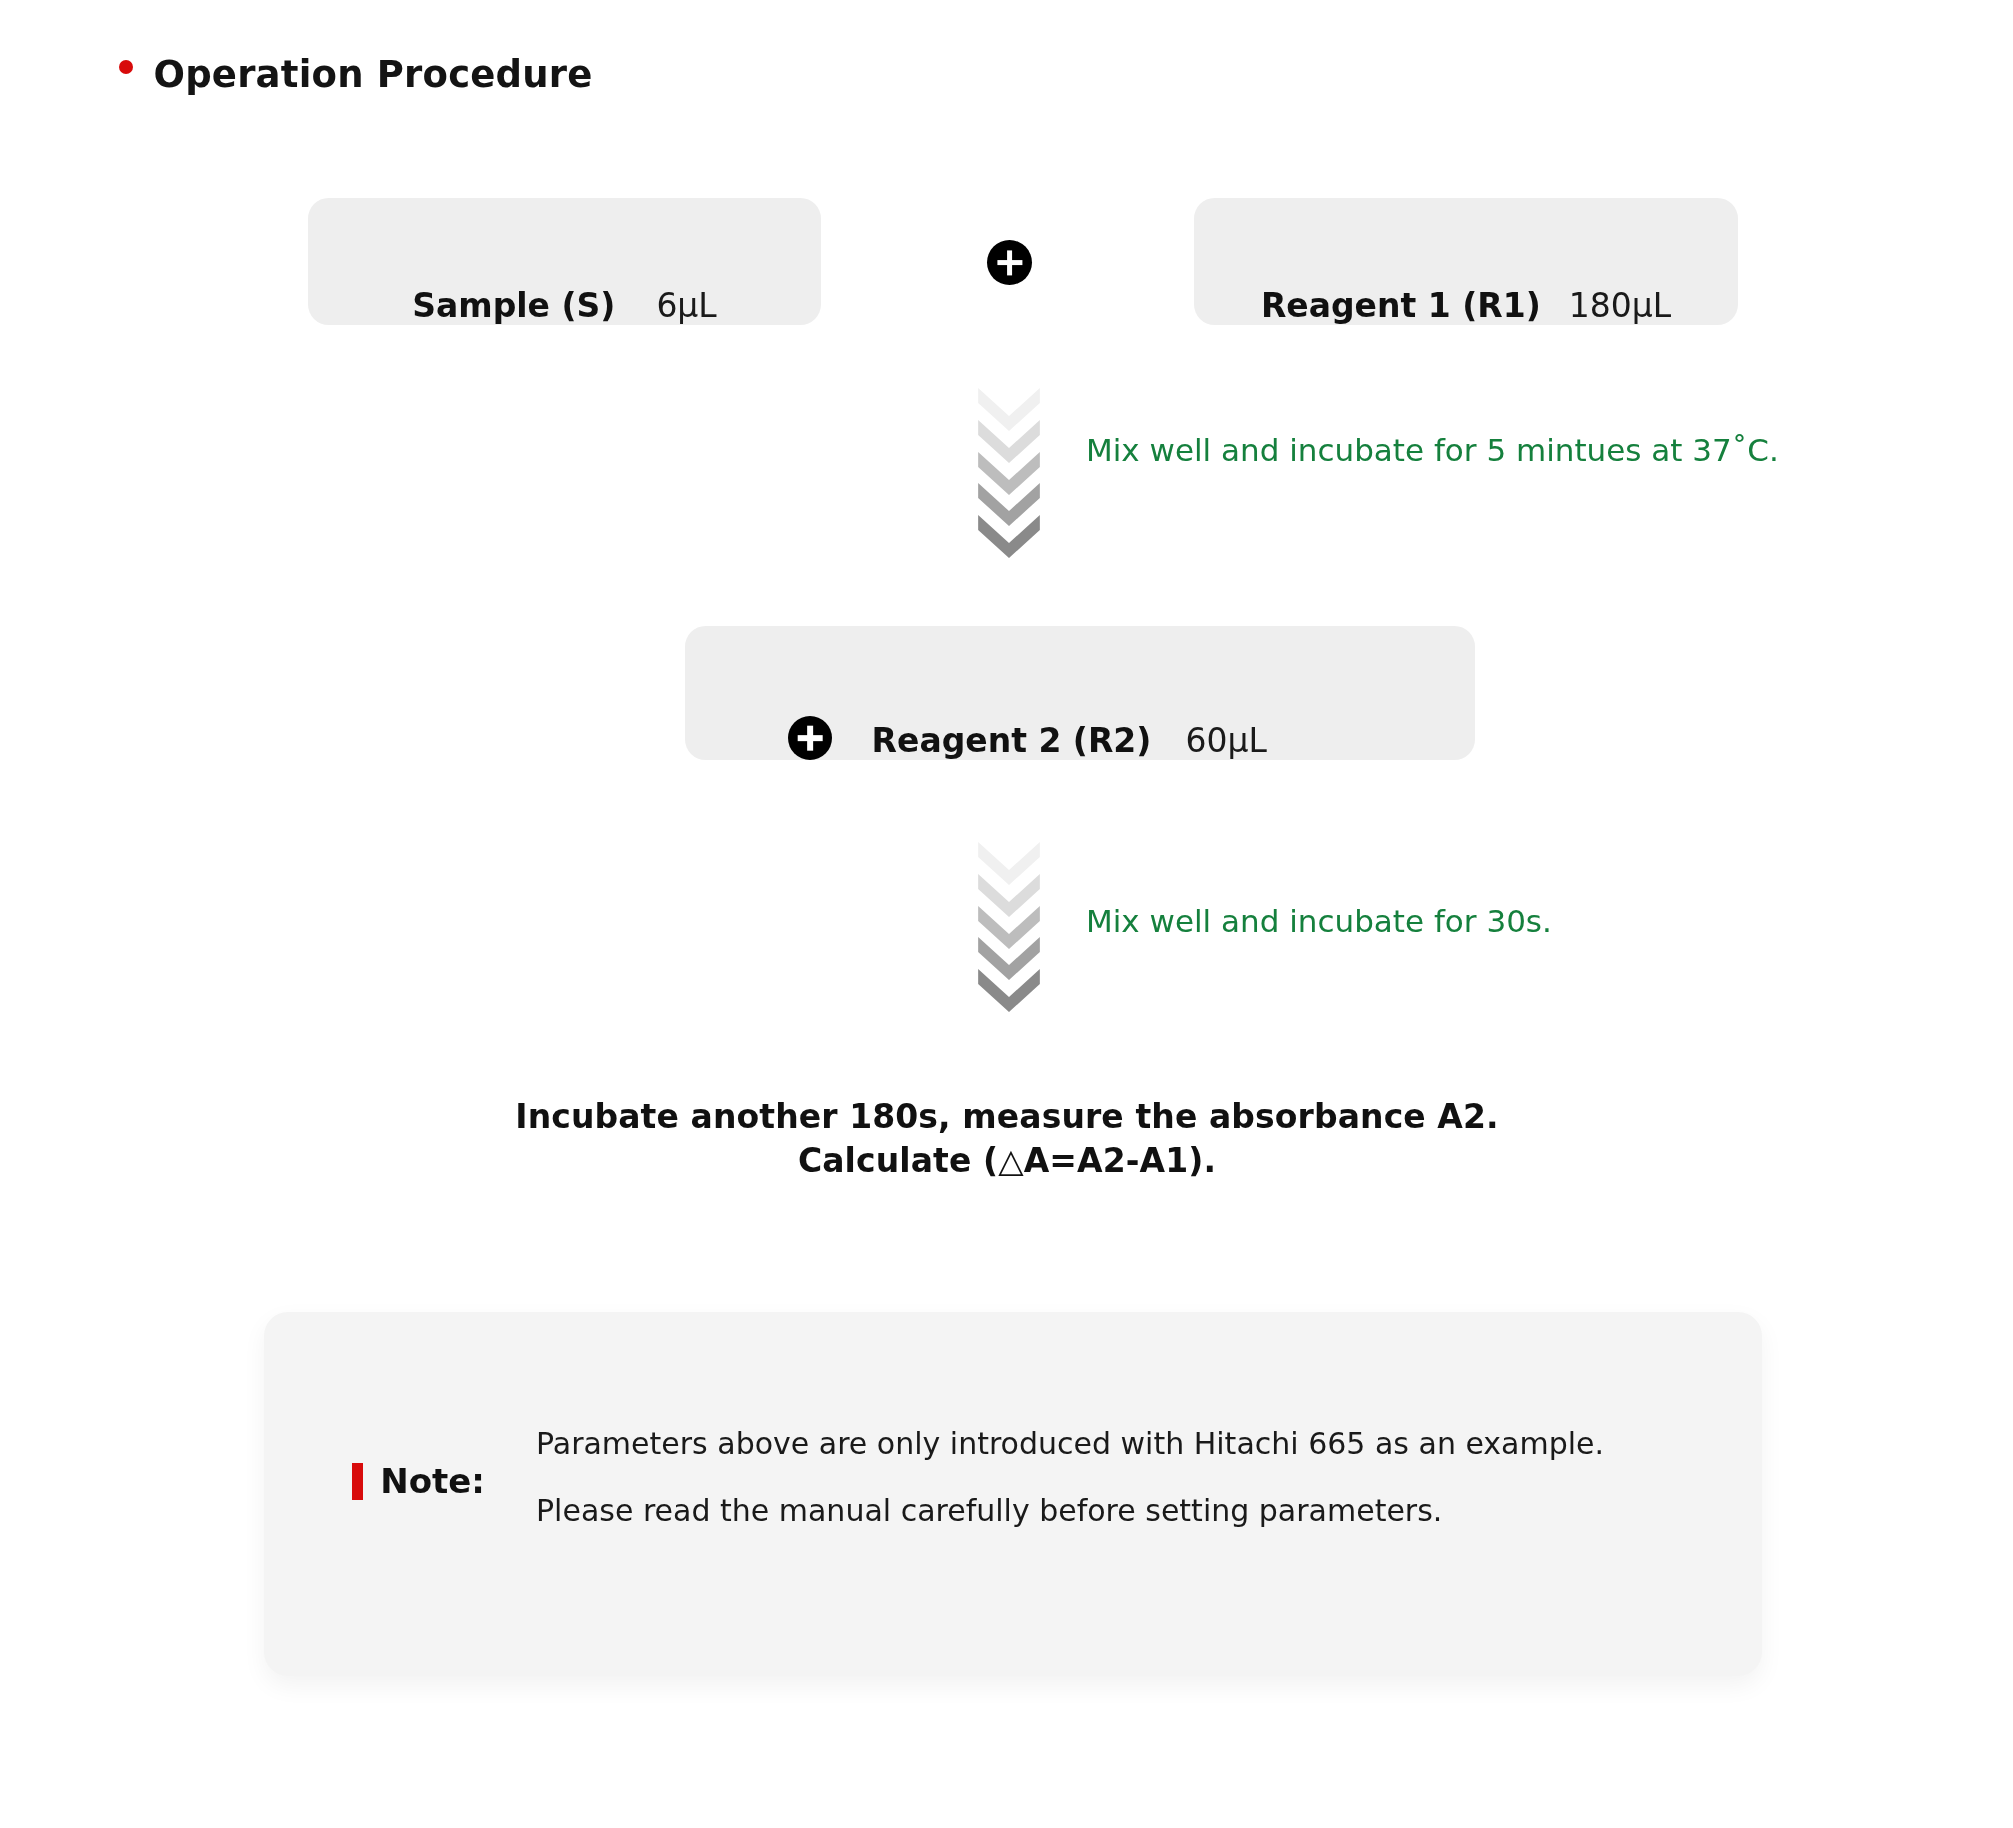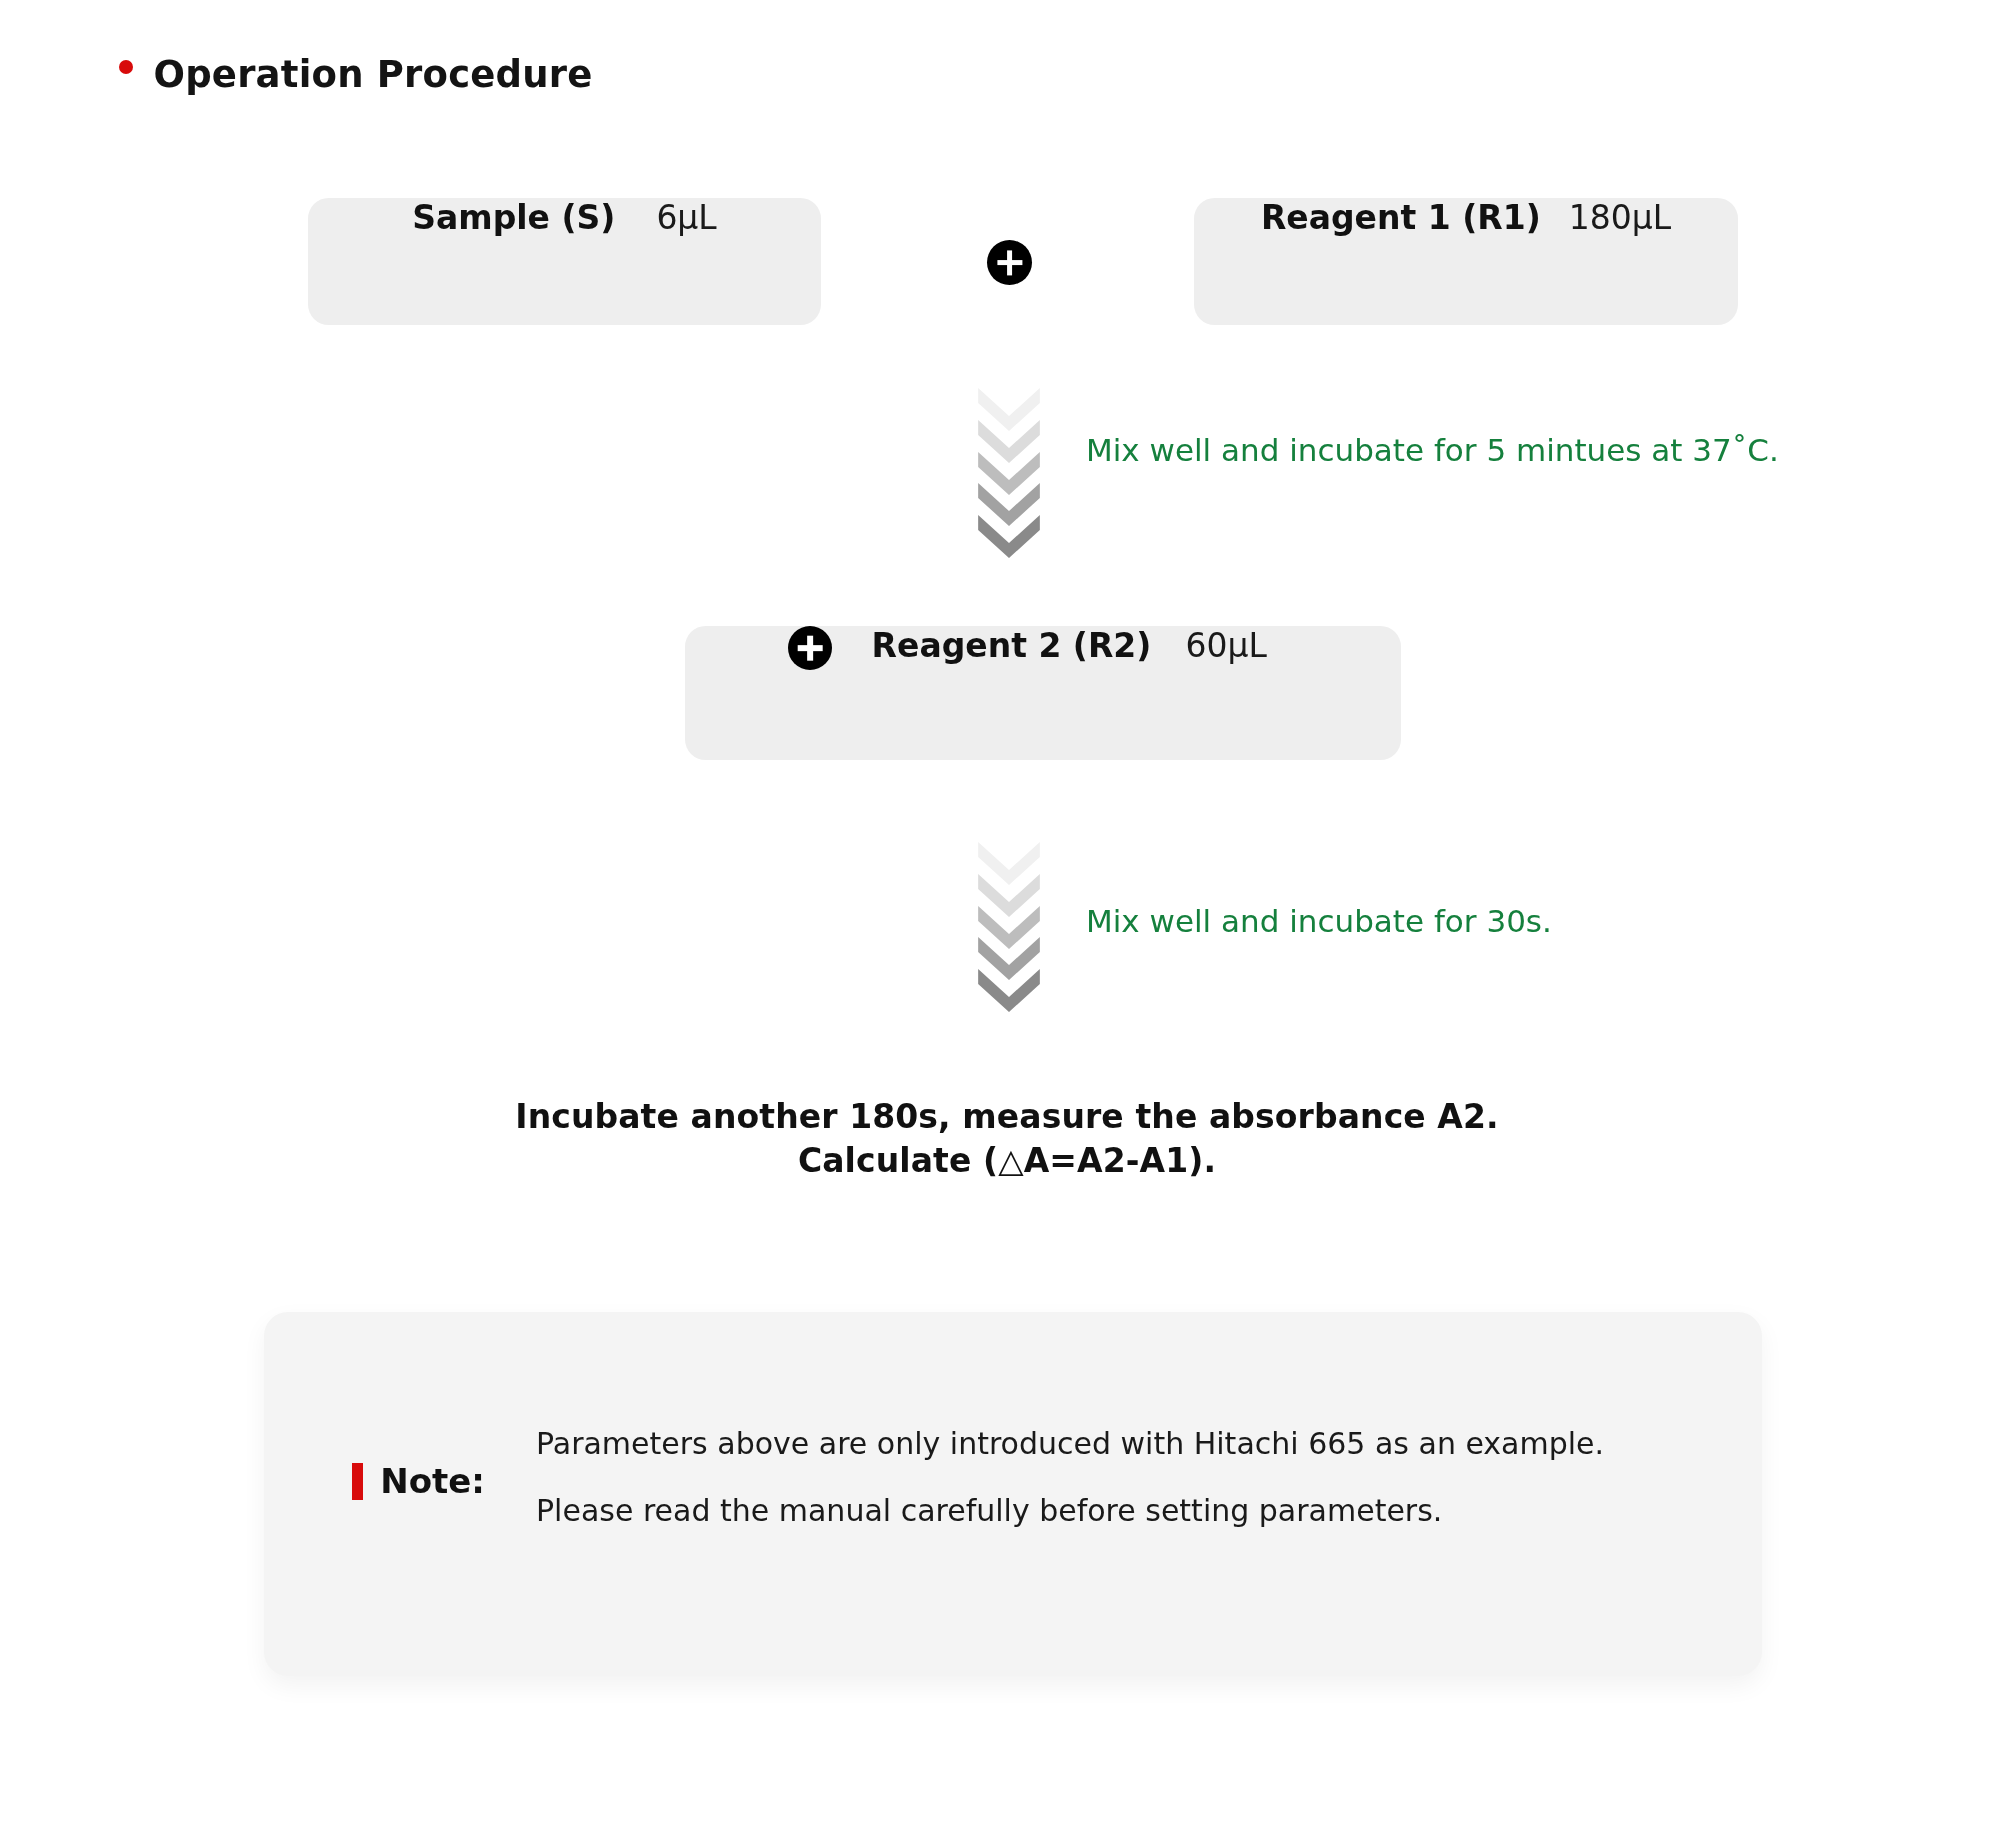--- a/index.html
+++ b/index.html
@@ -39,21 +39,21 @@
     color: #141414;
     line-height: 1;
   }
 
   
   .reagent-box {
     position: absolute;
     background: #eeeeee;
     border-radius: 20.5px;
     display: flex;
-    align-items: flex-start;
+    align-items: flex-end;
     box-sizing: border-box;
   }
   .reagent-label {
     font-size: 33px;
     font-weight: bold;
     color: #111111;
     white-space: nowrap;
   }
   .reagent-volume {
     font-size: 33px;
@@ -74,21 +74,21 @@
     left: 1194px;
     top: 198px;
     width: 544px;
     height: 127px;
     justify-content: center;
     gap: 28px;
   }
   #box-reagent2 {
     left: 685px;
     top: 626px;
-    width: 716px;
+    width: 790px;
     height: 134px;
     justify-content: flex-start;
     padding-left: 103px;
     gap: 34px;
   }
 
   
   .plus-icon {
     position: relative;
     border-radius: 50%;

